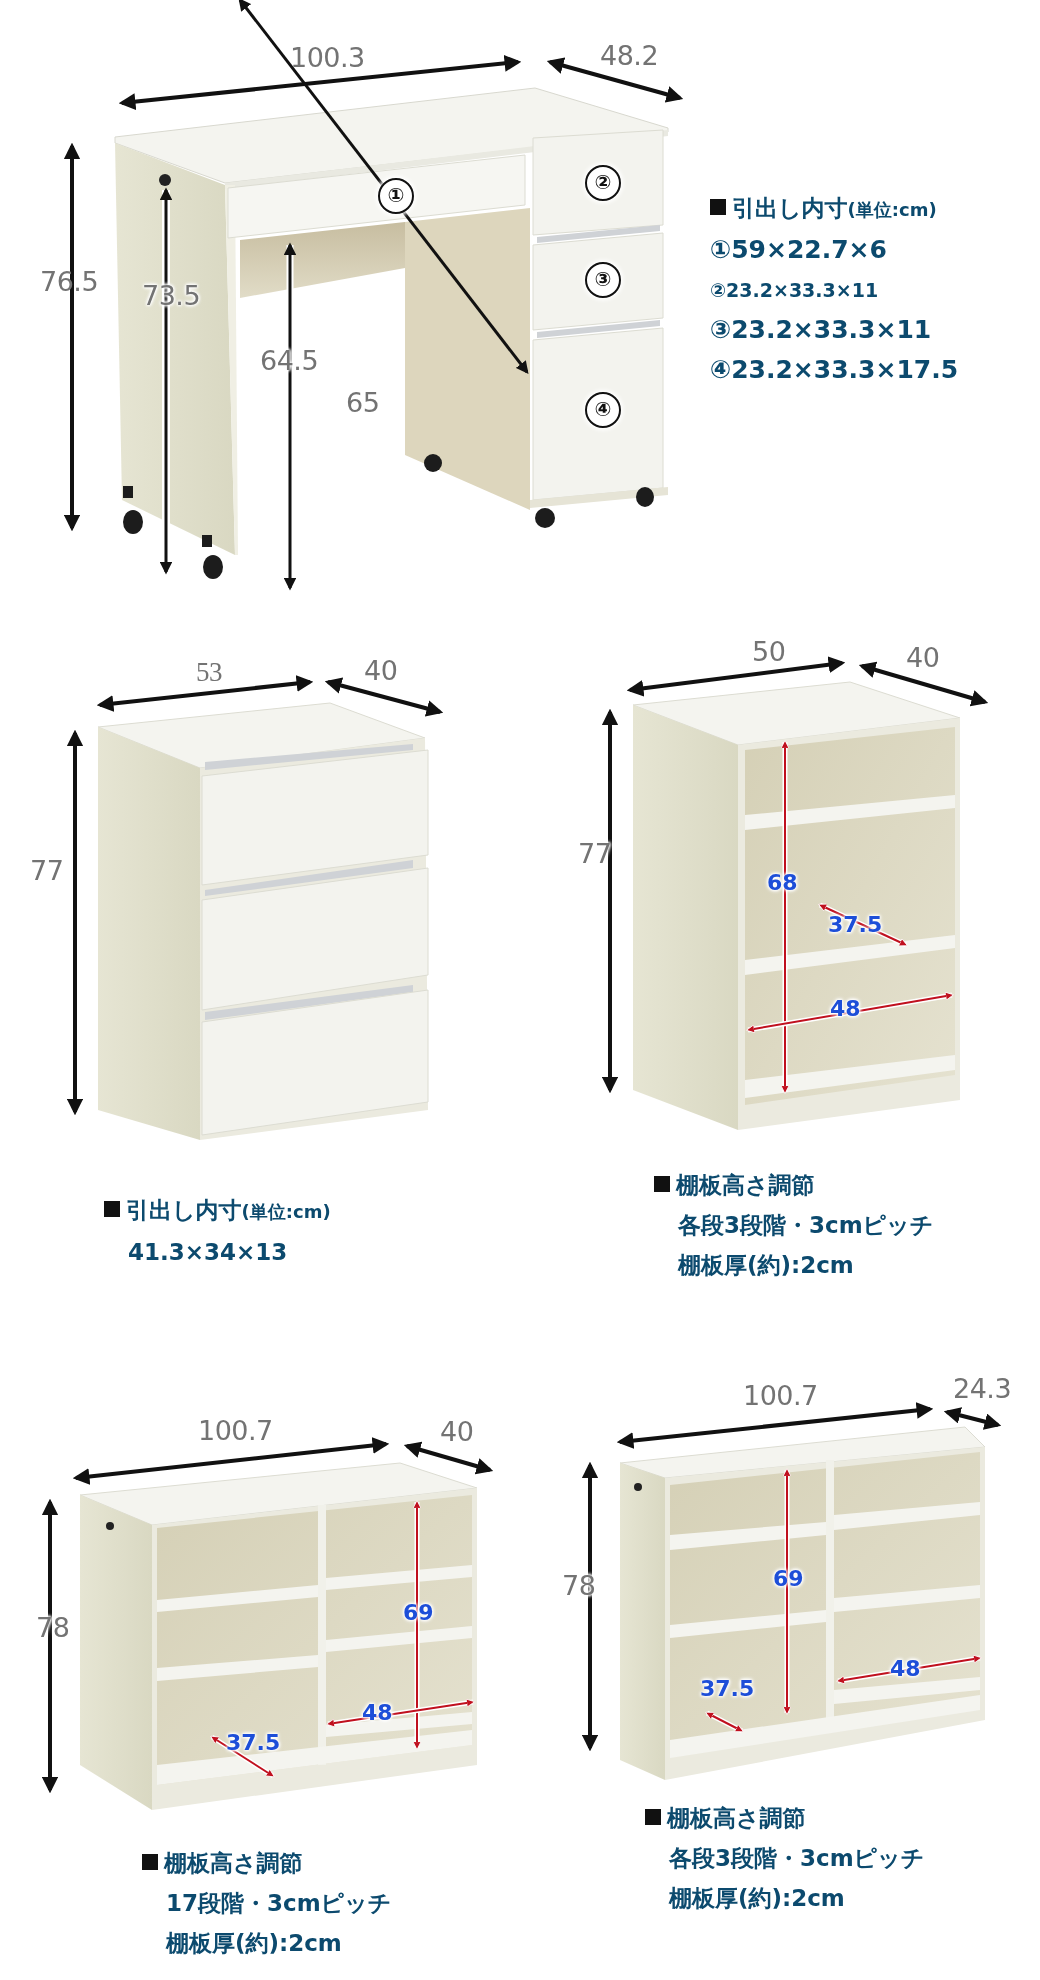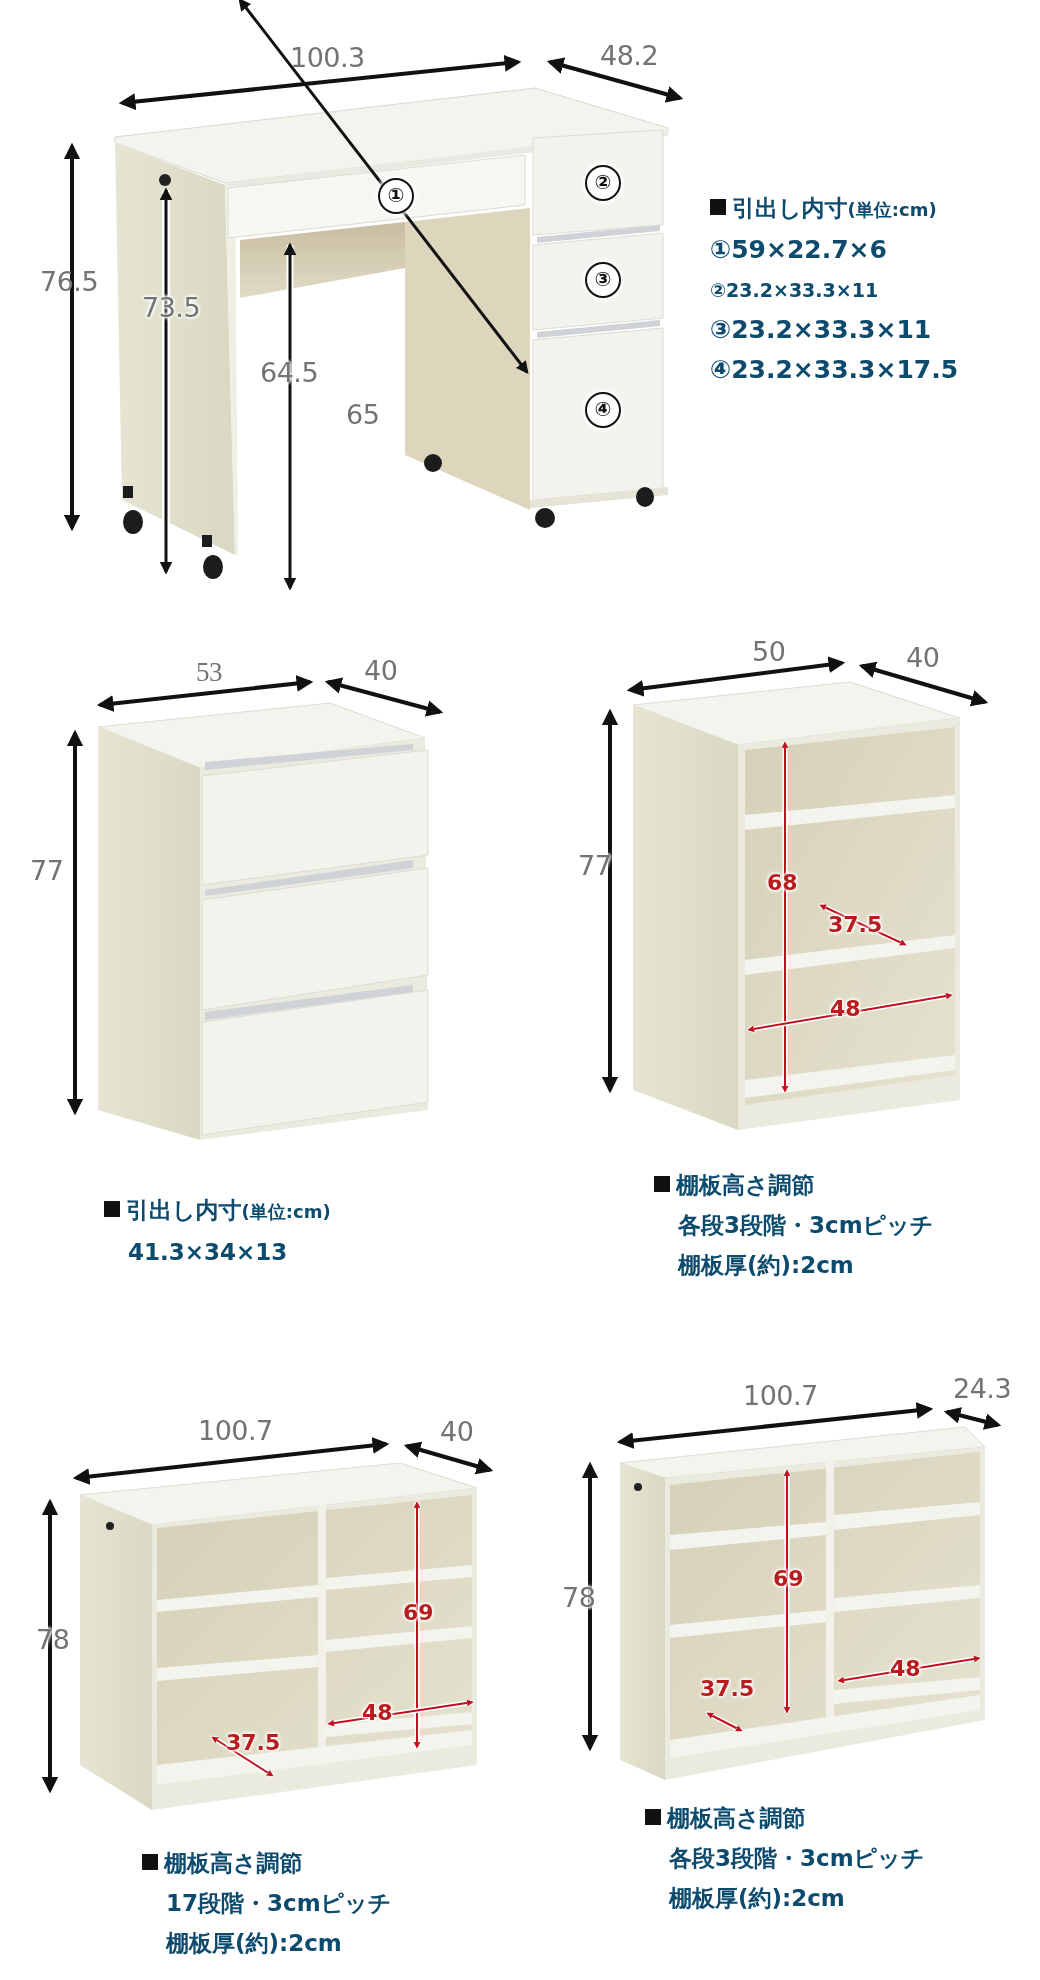--- a/index.html
+++ b/index.html
@@ -1,21 +1,21 @@
 <!DOCTYPE html>
 <html><head>
 <meta charset="utf-8">
 <style>
   html, body { margin: 0; padding: 0; background: #ffffff; }
   body { width: 1040px; height: 1980px; position: relative; overflow: hidden;
          font-family: "DejaVu Sans", "Liberation Sans", sans-serif; color: #111; }
   svg.art { position: absolute; left: 0; top: 0; }
   .dim { position: absolute; font-size: 27px; font-weight: normal; color: #737373; white-space: nowrap; letter-spacing: -0.5px; }
-  .dim.halo { text-shadow: 0 0 3px #fff, 0 0 3px #fff, 0 0 4px #fff, 0 0 4px #fff; margin-top: 12px; }
-  .red { position: absolute; font-size: 22px; font-weight: bold; color: #b91c1c; white-space: nowrap;
+  .dim.halo { text-shadow: 0 0 3px #fff, 0 0 3px #fff, 0 0 4px #fff, 0 0 4px #fff; }
+  .red { position: absolute; font-size: 22px; font-weight: bold; color: #1d4ed8; white-space: nowrap;
          text-shadow: 0 0 3px #fff, 0 0 3px #fff, 0 0 4px #fff, 0 0 5px #fff; }
   .num { position: absolute; font-size: 26px; font-weight: bold; color: #111; width: 32px; height: 32px;
          line-height: 30px; text-align: center; border: 2.5px solid #111; border-radius: 50%; background: #fff;
          box-shadow: 0 0 4px 2px #fff; font-size: 20px; }
   .caption { position: absolute; font-size: 23px; color: #0c4a6e; white-space: nowrap; line-height: 40px; }
   .caption .head { font-weight: bold; }
   .caption .small { font-size: 18px; }
   .caption .line { padding-left: 24px; font-weight: bold; }
   .sq { display: inline-block; width: 16px; height: 16px; background: #111; margin-right: 6px; vertical-align: 1px; }
 </style>

